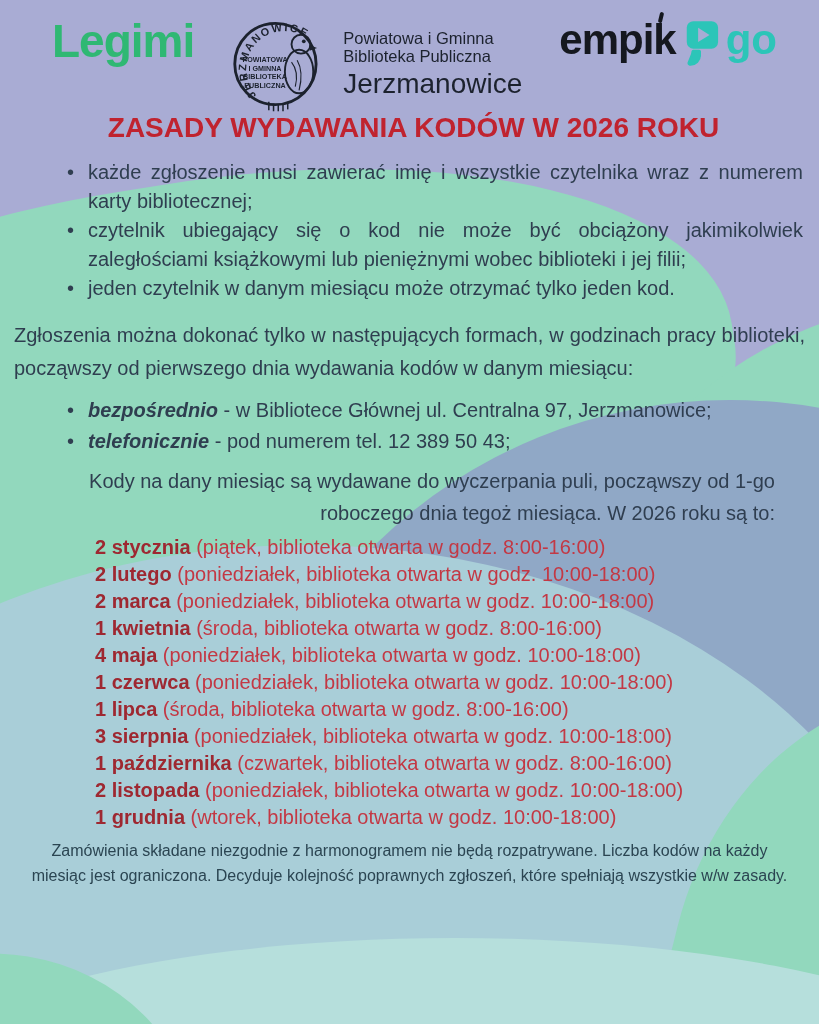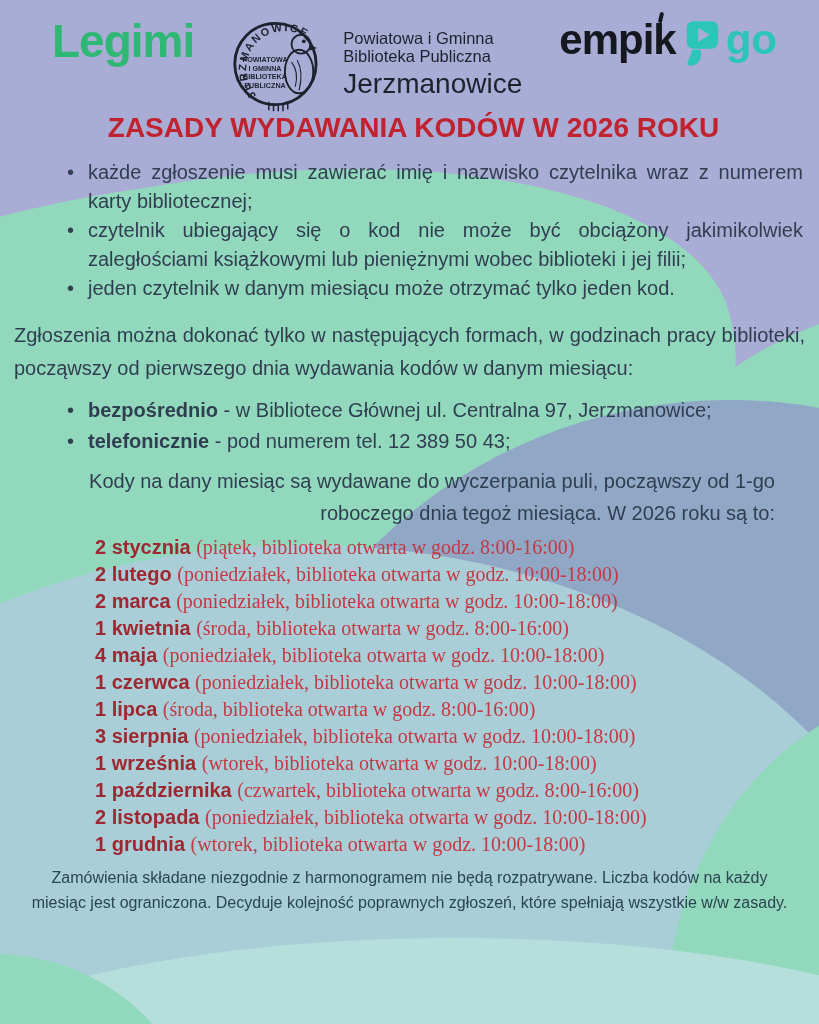--- a/index.html
+++ b/index.html
@@ -40,25 +40,25 @@
   .empik-word .tick{position:absolute;right:13px;top:-4px;width:4px;height:11px;background:var(--empik_black);transform:rotate(14deg);border-radius:2px;}
   .empik-go-icon{width:38px;height:46px;margin-top:6px;}
   .empik-go{font-size:42px;font-weight:600;color:var(--empik_teal);}
   .title{margin-top:8px;text-align:center;font-size:28px;font-weight:800;color:var(--title_red);padding-left:8px;}
   .para{margin:16px 14px 0;font-size:20px;line-height:33px;text-align:justify;}
   ul.bullets{margin:14px 16px 0 88px;padding:0;list-style:none;font-size:20px;}
   ul.bullets li{position:relative;line-height:29px;text-align:justify;}
   ul.bullets li::before{content:"\2022";position:absolute;left:-21px;}
   ul.contact{margin-top:10px;}
   ul.contact li{line-height:31px;text-align:left;}
-  ul.contact b{font-weight:700;}
+  ul.contact b{font-weight:700;font-style:italic;}
   .codes-intro{margin:8px 44px 0;font-size:20px;line-height:32px;text-align:right;}
   .schedule{margin:5px 20px 0 95px;font-size:20px;line-height:27px;}
   .s-date{font-weight:700;color:var(--date_red);}
-  .s-details{color:var(--detail_red);font-family:Liberation Serif, serif;}
+  .s-details{color:var(--detail_red);}
   .footer{margin-top:7px;padding:0 28px;text-align:center;font-size:16px;line-height:25px;color:var(--footer_text);}
 </style>
 </head>
 <body>
 
 <div class="poster">
   <div class="bg">
     <div class="blob blob-mint-left"></div>
     <div class="blob blob-mint-right"></div>
     <div class="blob blob-bluegray"></div>
@@ -119,21 +119,21 @@
         </svg>
         <span class="empik-go">go</span>
       </div>
     </div>
 
     <h1 class="title">ZASADY WYDAWANIA KODÓW W 2026 ROKU</h1>
 
 
     <ul class="bullets rules">
 
-        <li>każde zgłoszenie musi zawierać imię i nazwisko czytelnika wraz z numerem karty bibliotecznej;</li>
+        <li>każde zgłoszenie musi zawierać imię i wszystkie czytelnika wraz z numerem karty bibliotecznej;</li>
 
         <li>czytelnik ubiegający się o kod nie może być obciążony jakimikolwiek zaległościami książkowymi lub pieniężnymi wobec biblioteki i jej filii;</li>
 
         <li>jeden czytelnik w danym miesiącu może otrzymać tylko jeden kod.</li>
       </ul>
 
     <p class="para">Zgłoszenia można dokonać tylko w następujących formach, w godzinach pracy biblioteki, począwszy od pierwszego dnia wydawania kodów w danym miesiącu:</p>
 
     <ul class="bullets contact">
 
@@ -186,24 +186,20 @@
         <div class="s-row">
           <span class="s-date">1 lipca</span>
           <span class="s-details">(środa, biblioteka otwarta w godz. 8:00-16:00)</span>
         </div>
 
         <div class="s-row">
           <span class="s-date">3 sierpnia</span>
           <span class="s-details">(poniedziałek, biblioteka otwarta w godz. 10:00-18:00)</span>
         </div>
 
-        <div class="s-row">
-          <span class="s-date">1 września</span>
-          <span class="s-details">(wtorek, biblioteka otwarta w godz. 10:00-18:00)</span>
-        </div>
 
         <div class="s-row">
           <span class="s-date">1 października</span>
           <span class="s-details">(czwartek, biblioteka otwarta w godz. 8:00-16:00)</span>
         </div>
 
         <div class="s-row">
           <span class="s-date">2 listopada</span>
           <span class="s-details">(poniedziałek, biblioteka otwarta w godz. 10:00-18:00)</span>
         </div>

